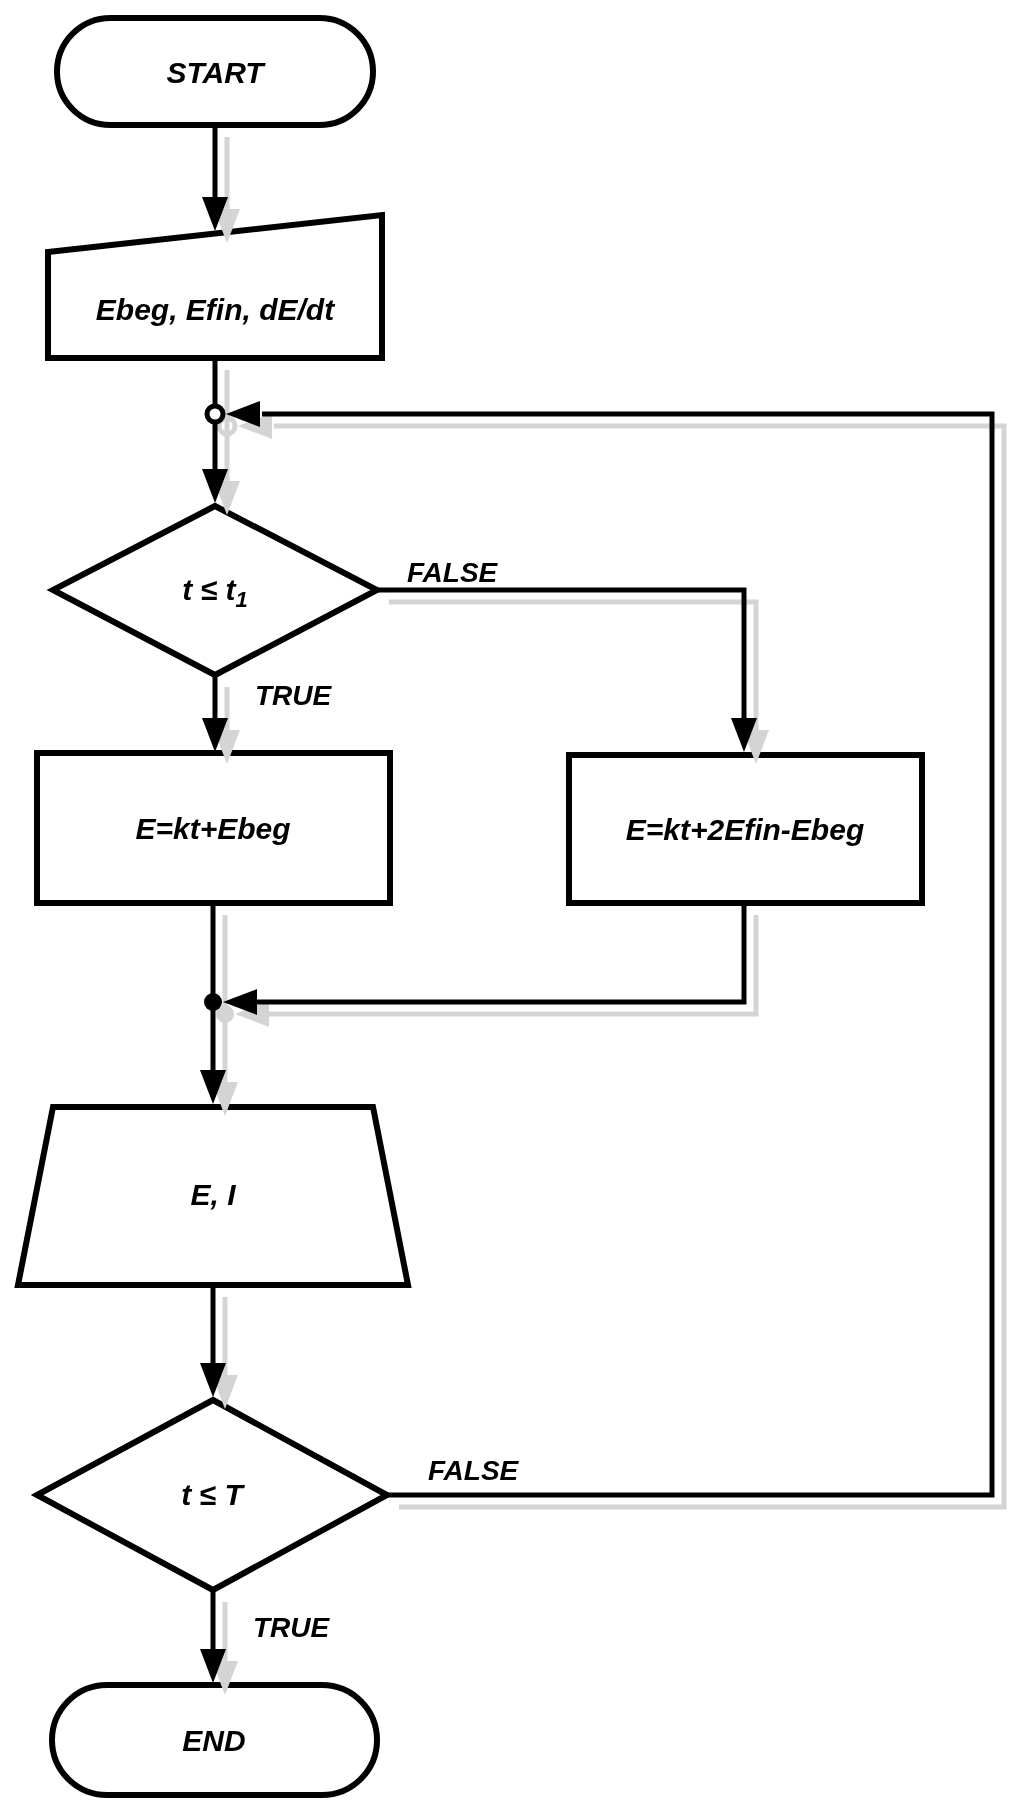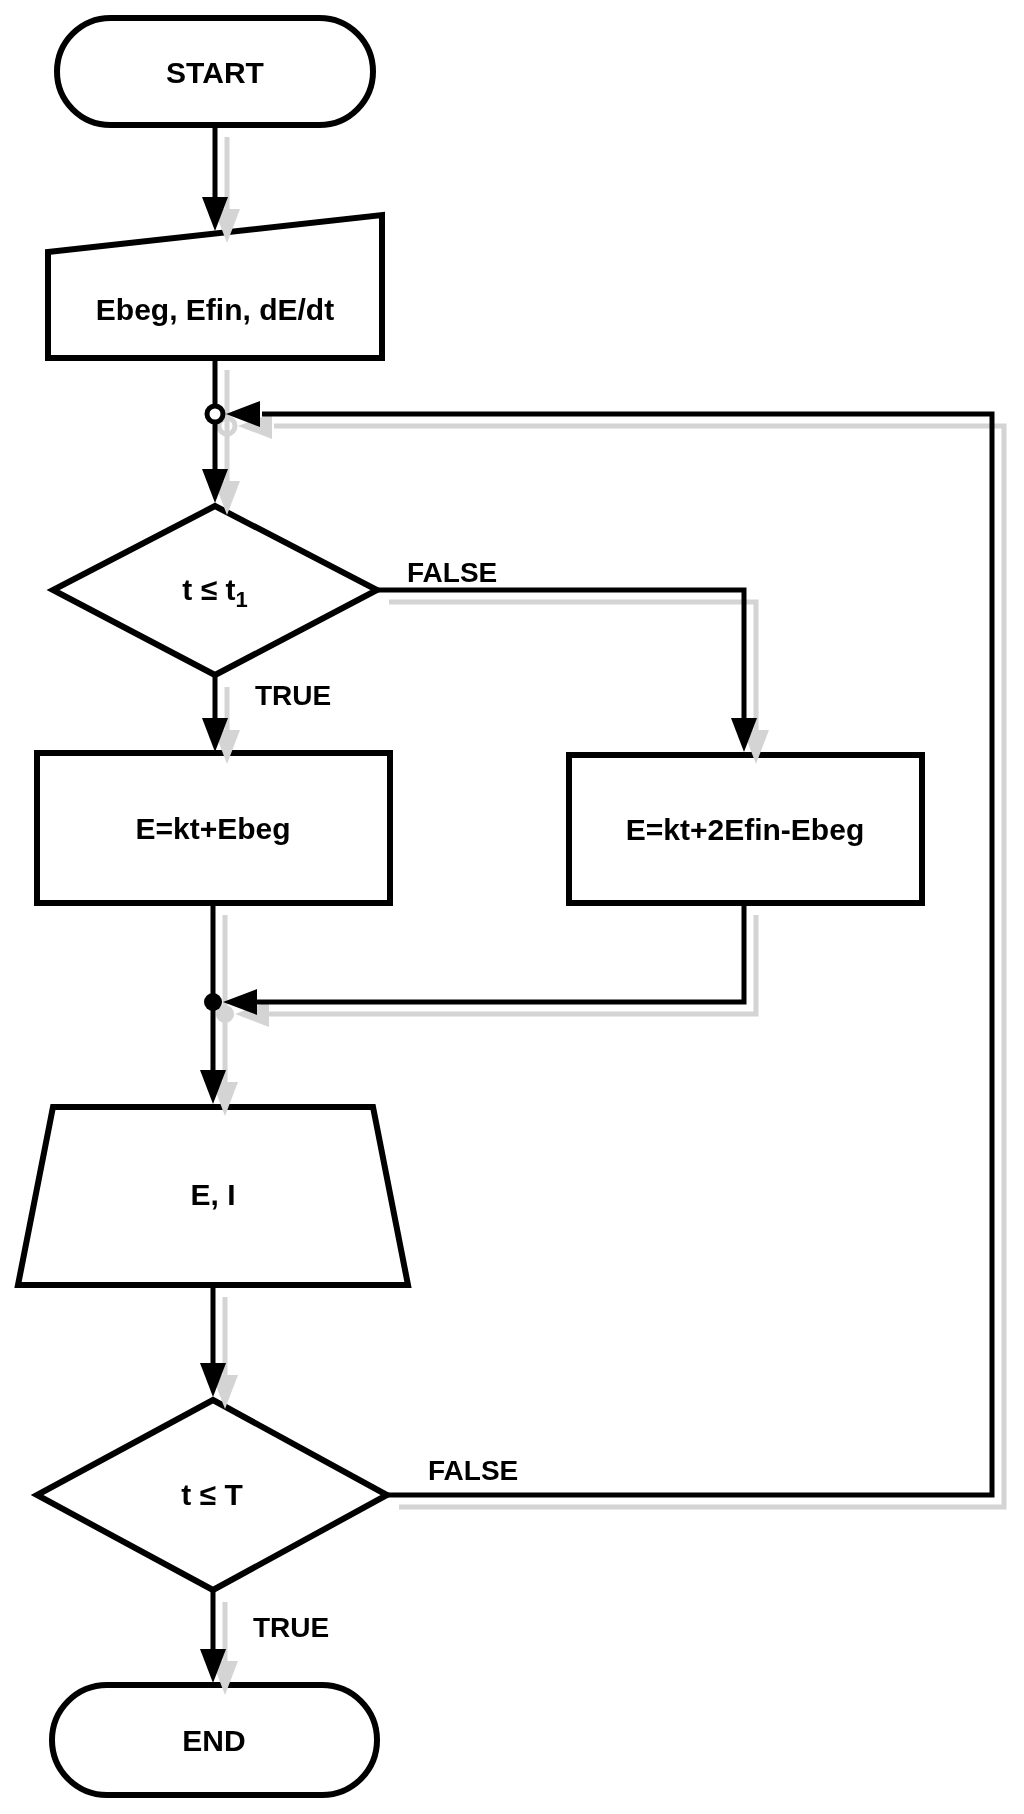--- a/index.html
+++ b/index.html
@@ -1,16 +1,16 @@
 <!DOCTYPE html>
 <html style="--line: #000000; --shadow: #d4d4d4; --bg: #ffffff;"><head>
 <meta charset="utf-8">
 <style>
   html,body{margin:0;padding:0;background:var(--bg,#ffffff);}
-  .canvas-wrap{width:908px;height:1814px;position:relative;background:var(--bg,#ffffff);}
+  .canvas-wrap{width:908px;height:1814px;position:relative;background:var(--bg,#ffffff);font-style:italic;}
   svg{display:block;}
   .shape{fill:var(--bg,#ffffff);stroke:var(--line,#000000);stroke-width:6;}
   .connector{fill:none;stroke:var(--line,#000000);stroke-width:5;}
   .arrowhead{fill:var(--line,#000000);stroke:none;}
   .shadow-line{fill:none;stroke:var(--shadow,#d4d4d4);stroke-width:5;}
   .shadow-head{fill:var(--shadow,#d4d4d4);stroke:none;}
   .shadow-ring{fill:none;stroke:var(--shadow,#d4d4d4);stroke-width:5;}
   .junction-ring{fill:var(--bg,#ffffff);stroke:var(--line,#000000);stroke-width:5;}
   .merge-dot{fill:var(--line,#000000);stroke:none;}
   .node-label{font-family:"Liberation Sans",sans-serif;font-weight:bold;font-size:30px;

